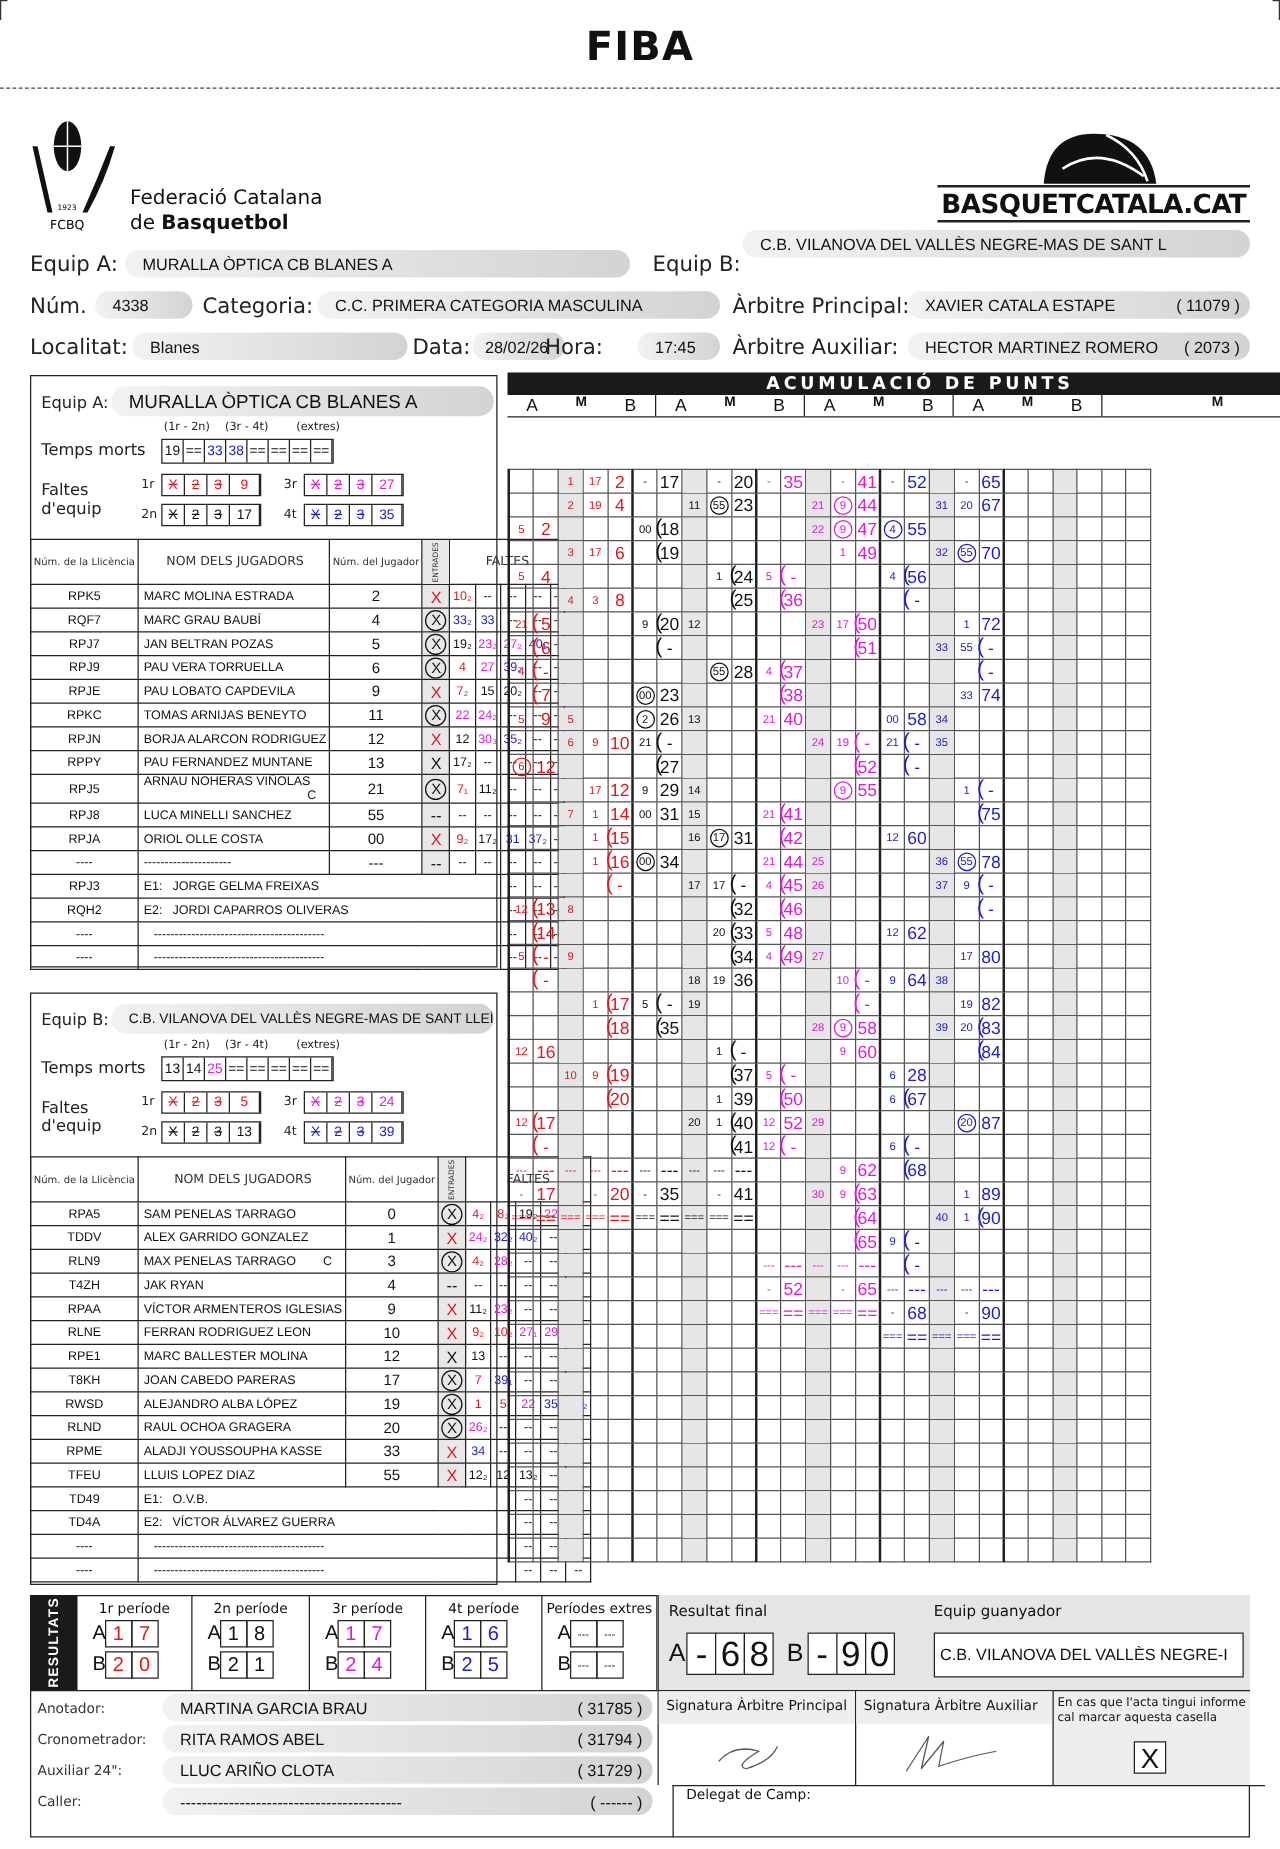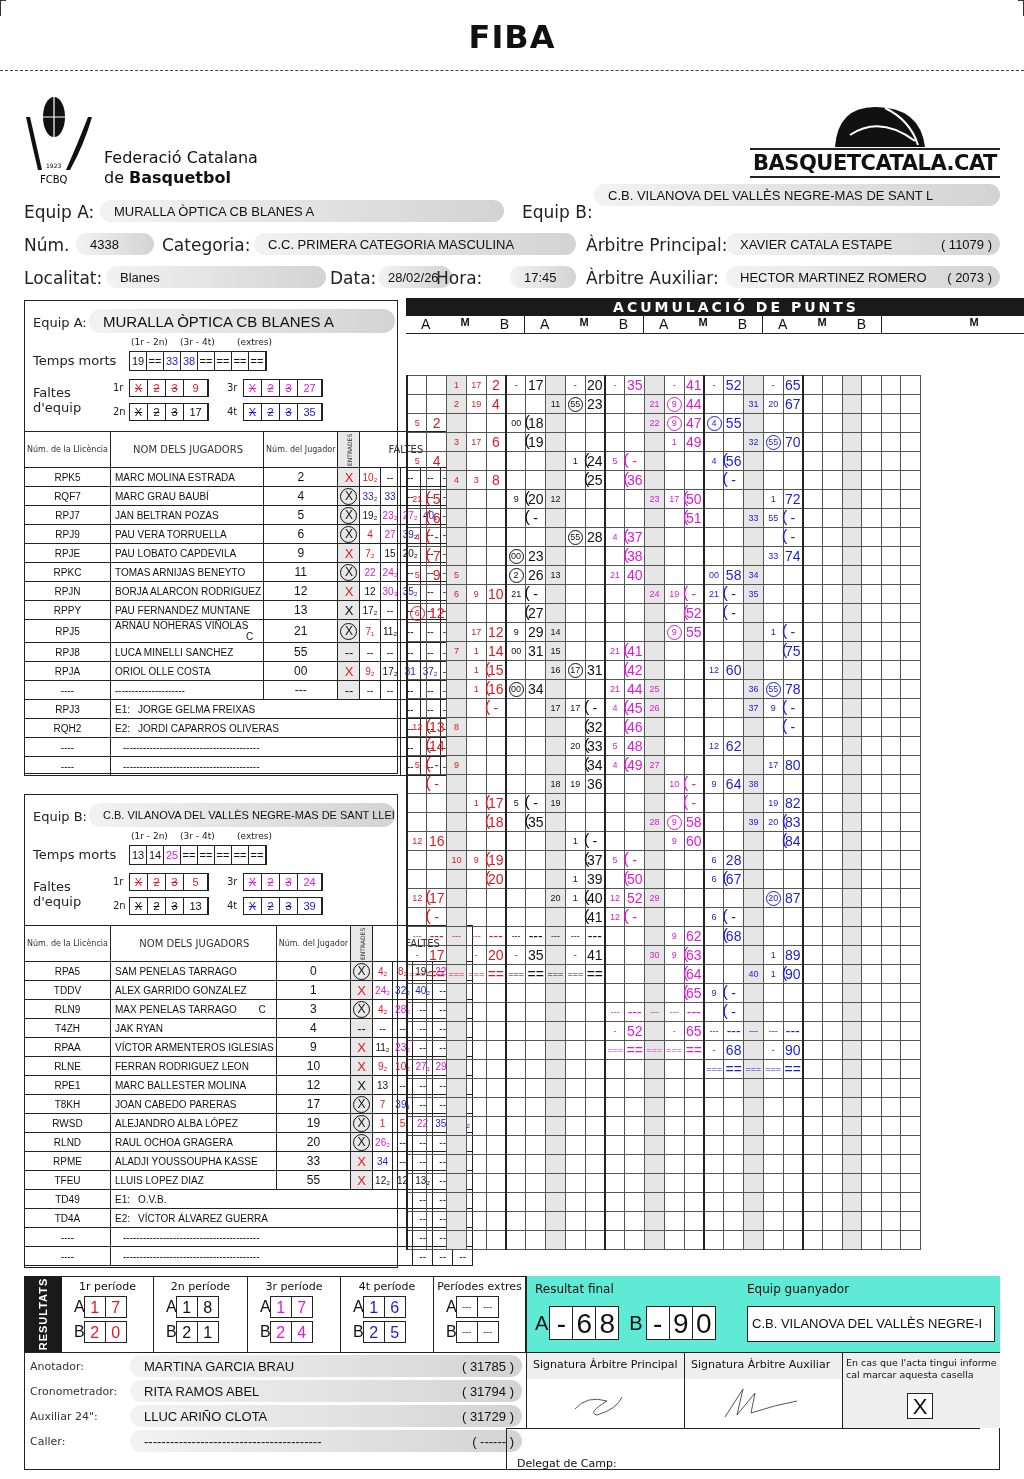--- a/index.html
+++ b/index.html
@@ -50,21 +50,21 @@
 .res{left:24px;top:1276px;width:976px;height:194px;border:1.5px solid #222}
 .res-side{left:24px;top:1276px;width:38px;height:76px;background:#1a1a1a;color:#fff}
 .res-side span{position:absolute;left:50%;top:50%;transform:translate(-50%,-50%) rotate(-90deg);font-weight:bold;font-size:11px;letter-spacing:1px;white-space:nowrap}
 .per{position:absolute;top:1276px;height:76px;border-right:1px solid #222}
 .per .t{font-family:"DejaVu Sans",sans-serif;font-size:11px;text-align:center;margin-top:4px}
 .per .row{display:flex;align-items:center;margin:3px 0 0 12px;font-size:16px}
 .per .row .b{width:22px;height:22px;border:1px solid #222;text-align:center;line-height:21px;margin-left:-1px}
 .per .row .b:first-of-type{margin-left:4px}
 .officials .o{position:absolute;left:26px;display:flex;align-items:center;height:22px}
 .officials .o .l{width:100px;font-family:"DejaVu Sans",sans-serif;font-size:11px;color:#333}
-.finalbox{left:526px;top:1276px;width:474px;height:76px;background:#5eead4;border-left:1.5px solid #222}
+.finalbox{left:526px;top:1276px;width:474px;height:76px;background:#e5e5e5;border-left:1.5px solid #222}
 .digit{width:24px;height:34px;border:1px solid #222;background:#fff;font-size:28px;text-align:center;line-height:33px;margin-left:-1px}
 .sig{position:absolute;top:1352px;height:76px;background:#fff;border-left:1px solid #222;border-top:1px solid #222}
 .sig .t{background:#eee;height:26px;font-family:"DejaVu Sans",sans-serif;font-size:11px;padding:5px 6px}
 </style>
 </head>
 <body>
 
 <div class="abs corner-l"></div>
 <div class="abs corner-r"></div>
 <div class="abs fiba">FIBA</div>
@@ -2023,15 +2023,15 @@
 <div class="sig" style="left:684px;width:158px">
   <div class="t">Signatura Àrbitre Auxiliar</div>
   <svg width="150" height="46">
       <path d="M40 38 L58 10 L52 36 L70 14 L66 34 Q90 26 112 22" stroke="#555" fill="none"></path>
     </svg>
 </div>
 <div class="sig" style="left:842px;width:158px;background:#eee">
   <div style="font-family:'DejaVu Sans',sans-serif;font-size:9.5px;padding:4px 3px;line-height:12px">En cas que l'acta tingui informe cal marcar aquesta casella</div>
   <div style="position:absolute;left:64px;top:40px;width:26px;height:26px;border:1px solid #222;background:#fff;font-size:22px;text-align:center;line-height:26px">X</div>
 </div>
-<div class="abs" style="left:506px;top:1428px;width:474px;height:42px;border-top:1px solid #222;border-left:1.5px solid #222;display:flex;align-items:flex-end">
+<div class="abs" style="left:538px;top:1428px;width:474px;height:42px;border-top:1px solid #222;border-left:1.5px solid #222;display:flex;align-items:flex-start">
   <span style="font-family:'DejaVu Sans',sans-serif;font-size:11px;margin:0 6px 0 10px">Delegat de Camp:</span>
 </div>
 
 </body></html>

